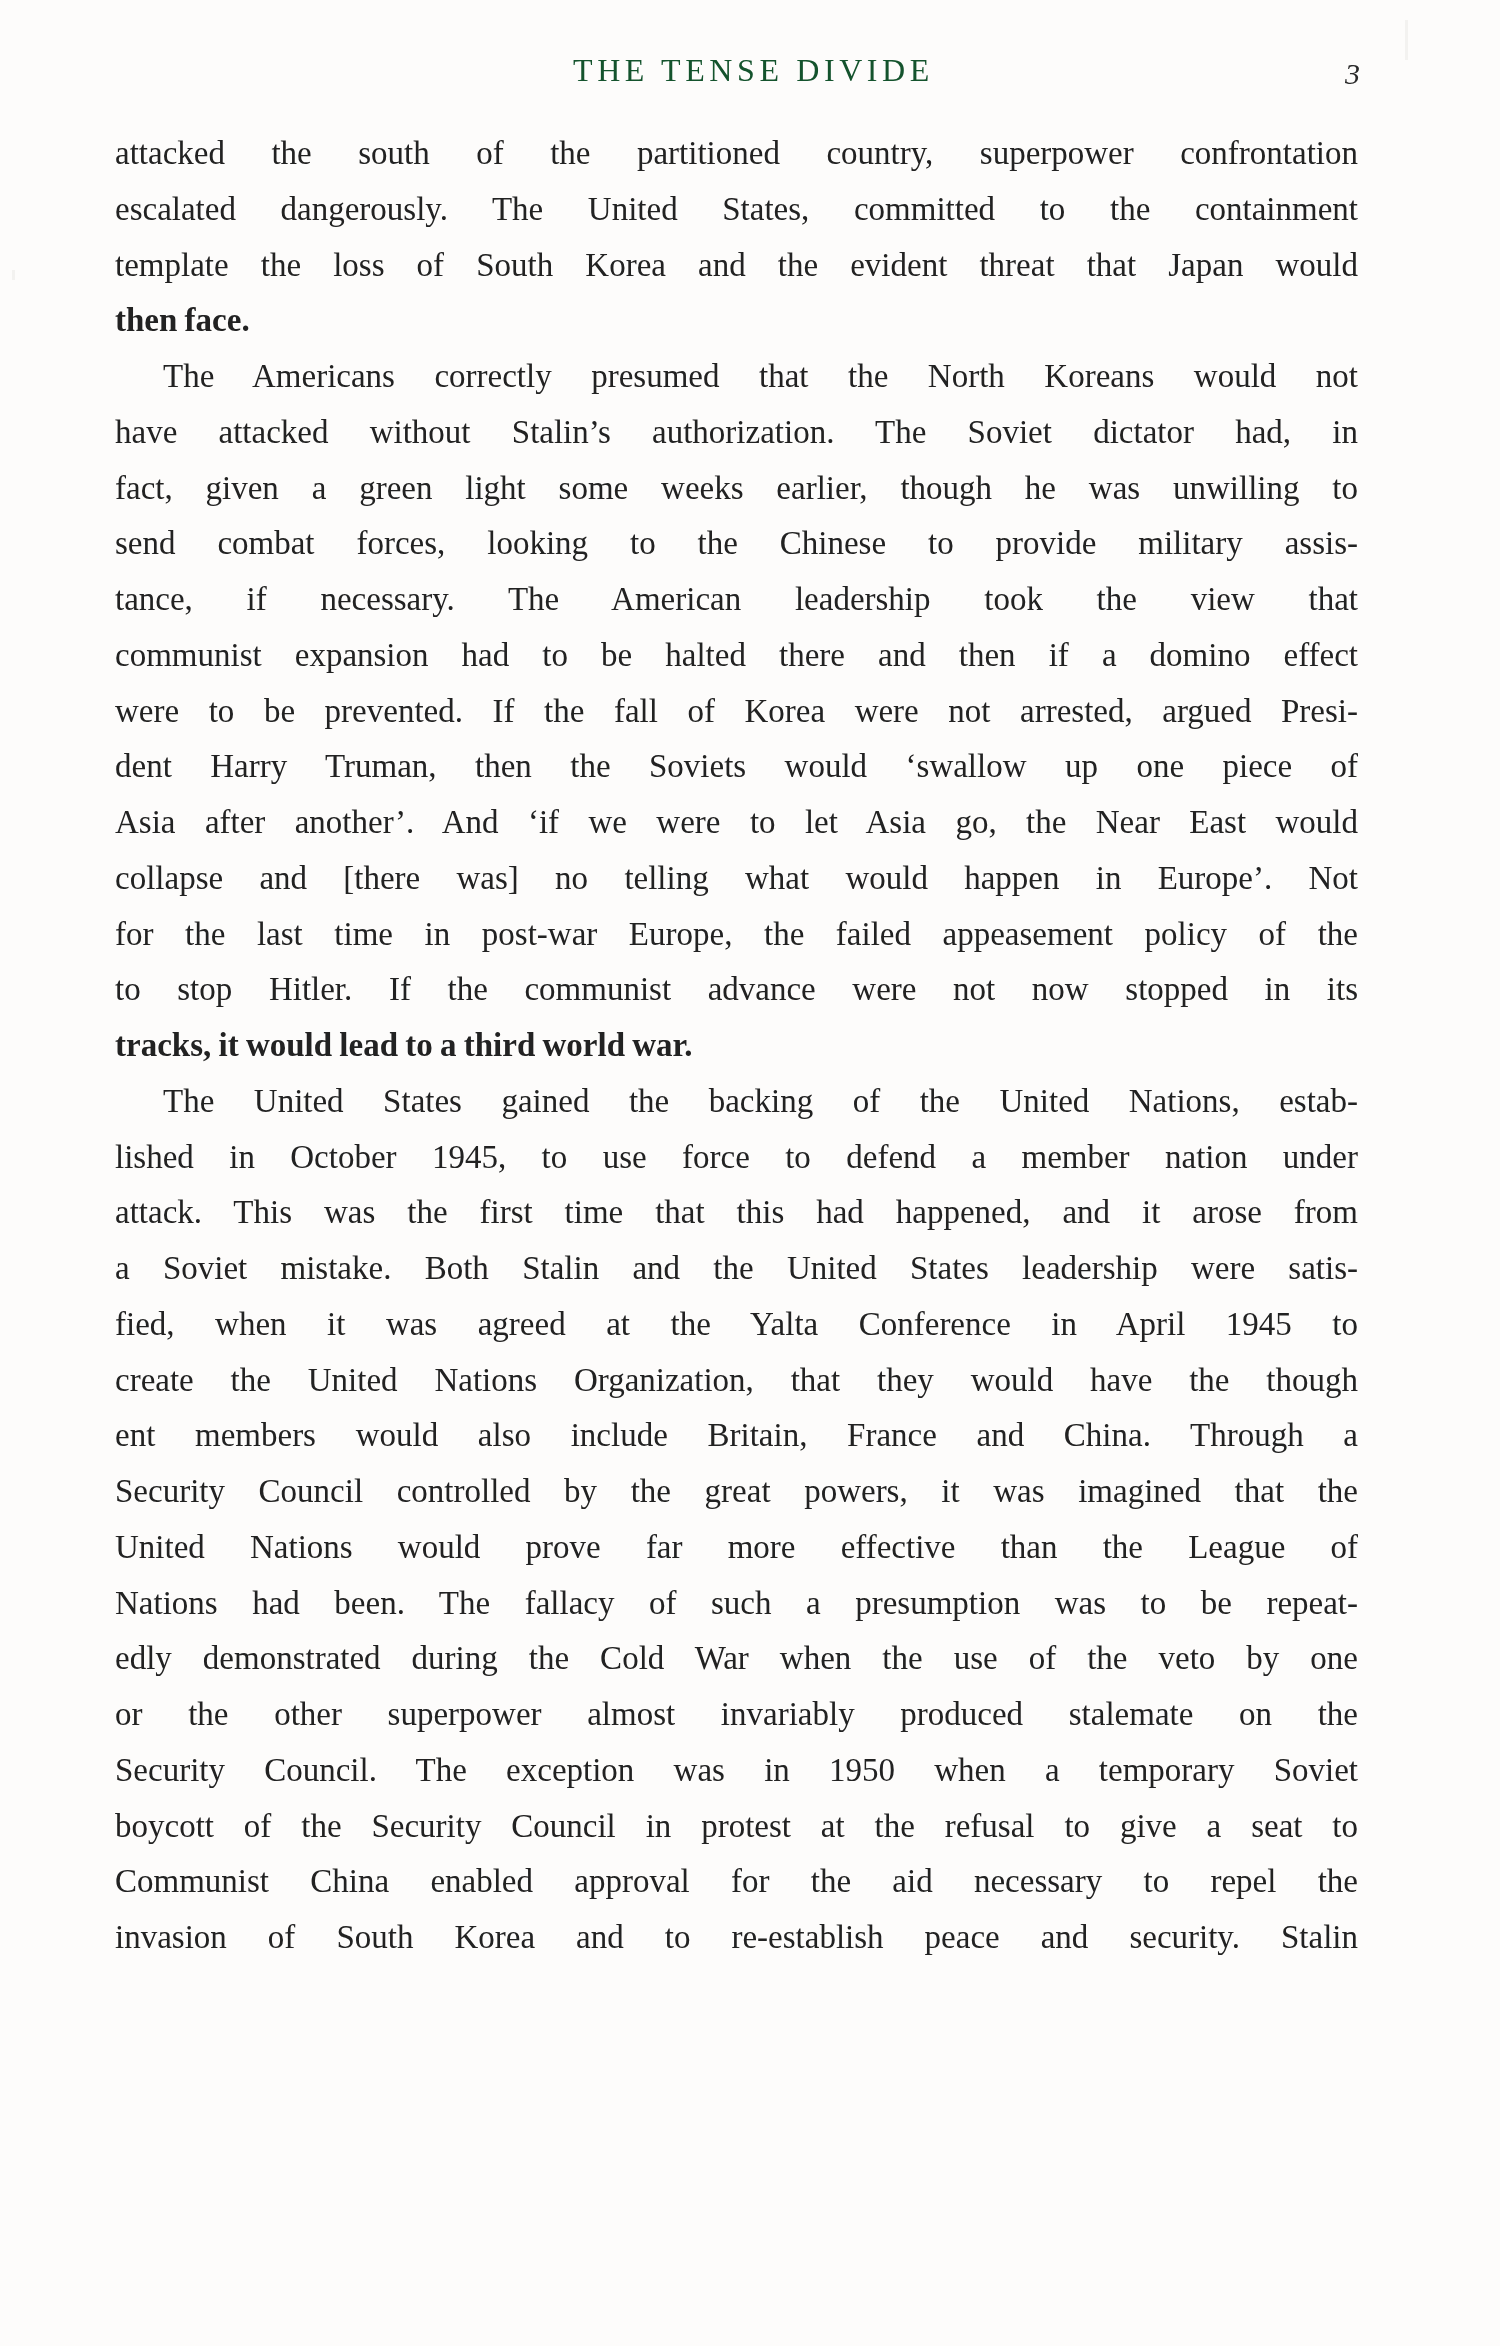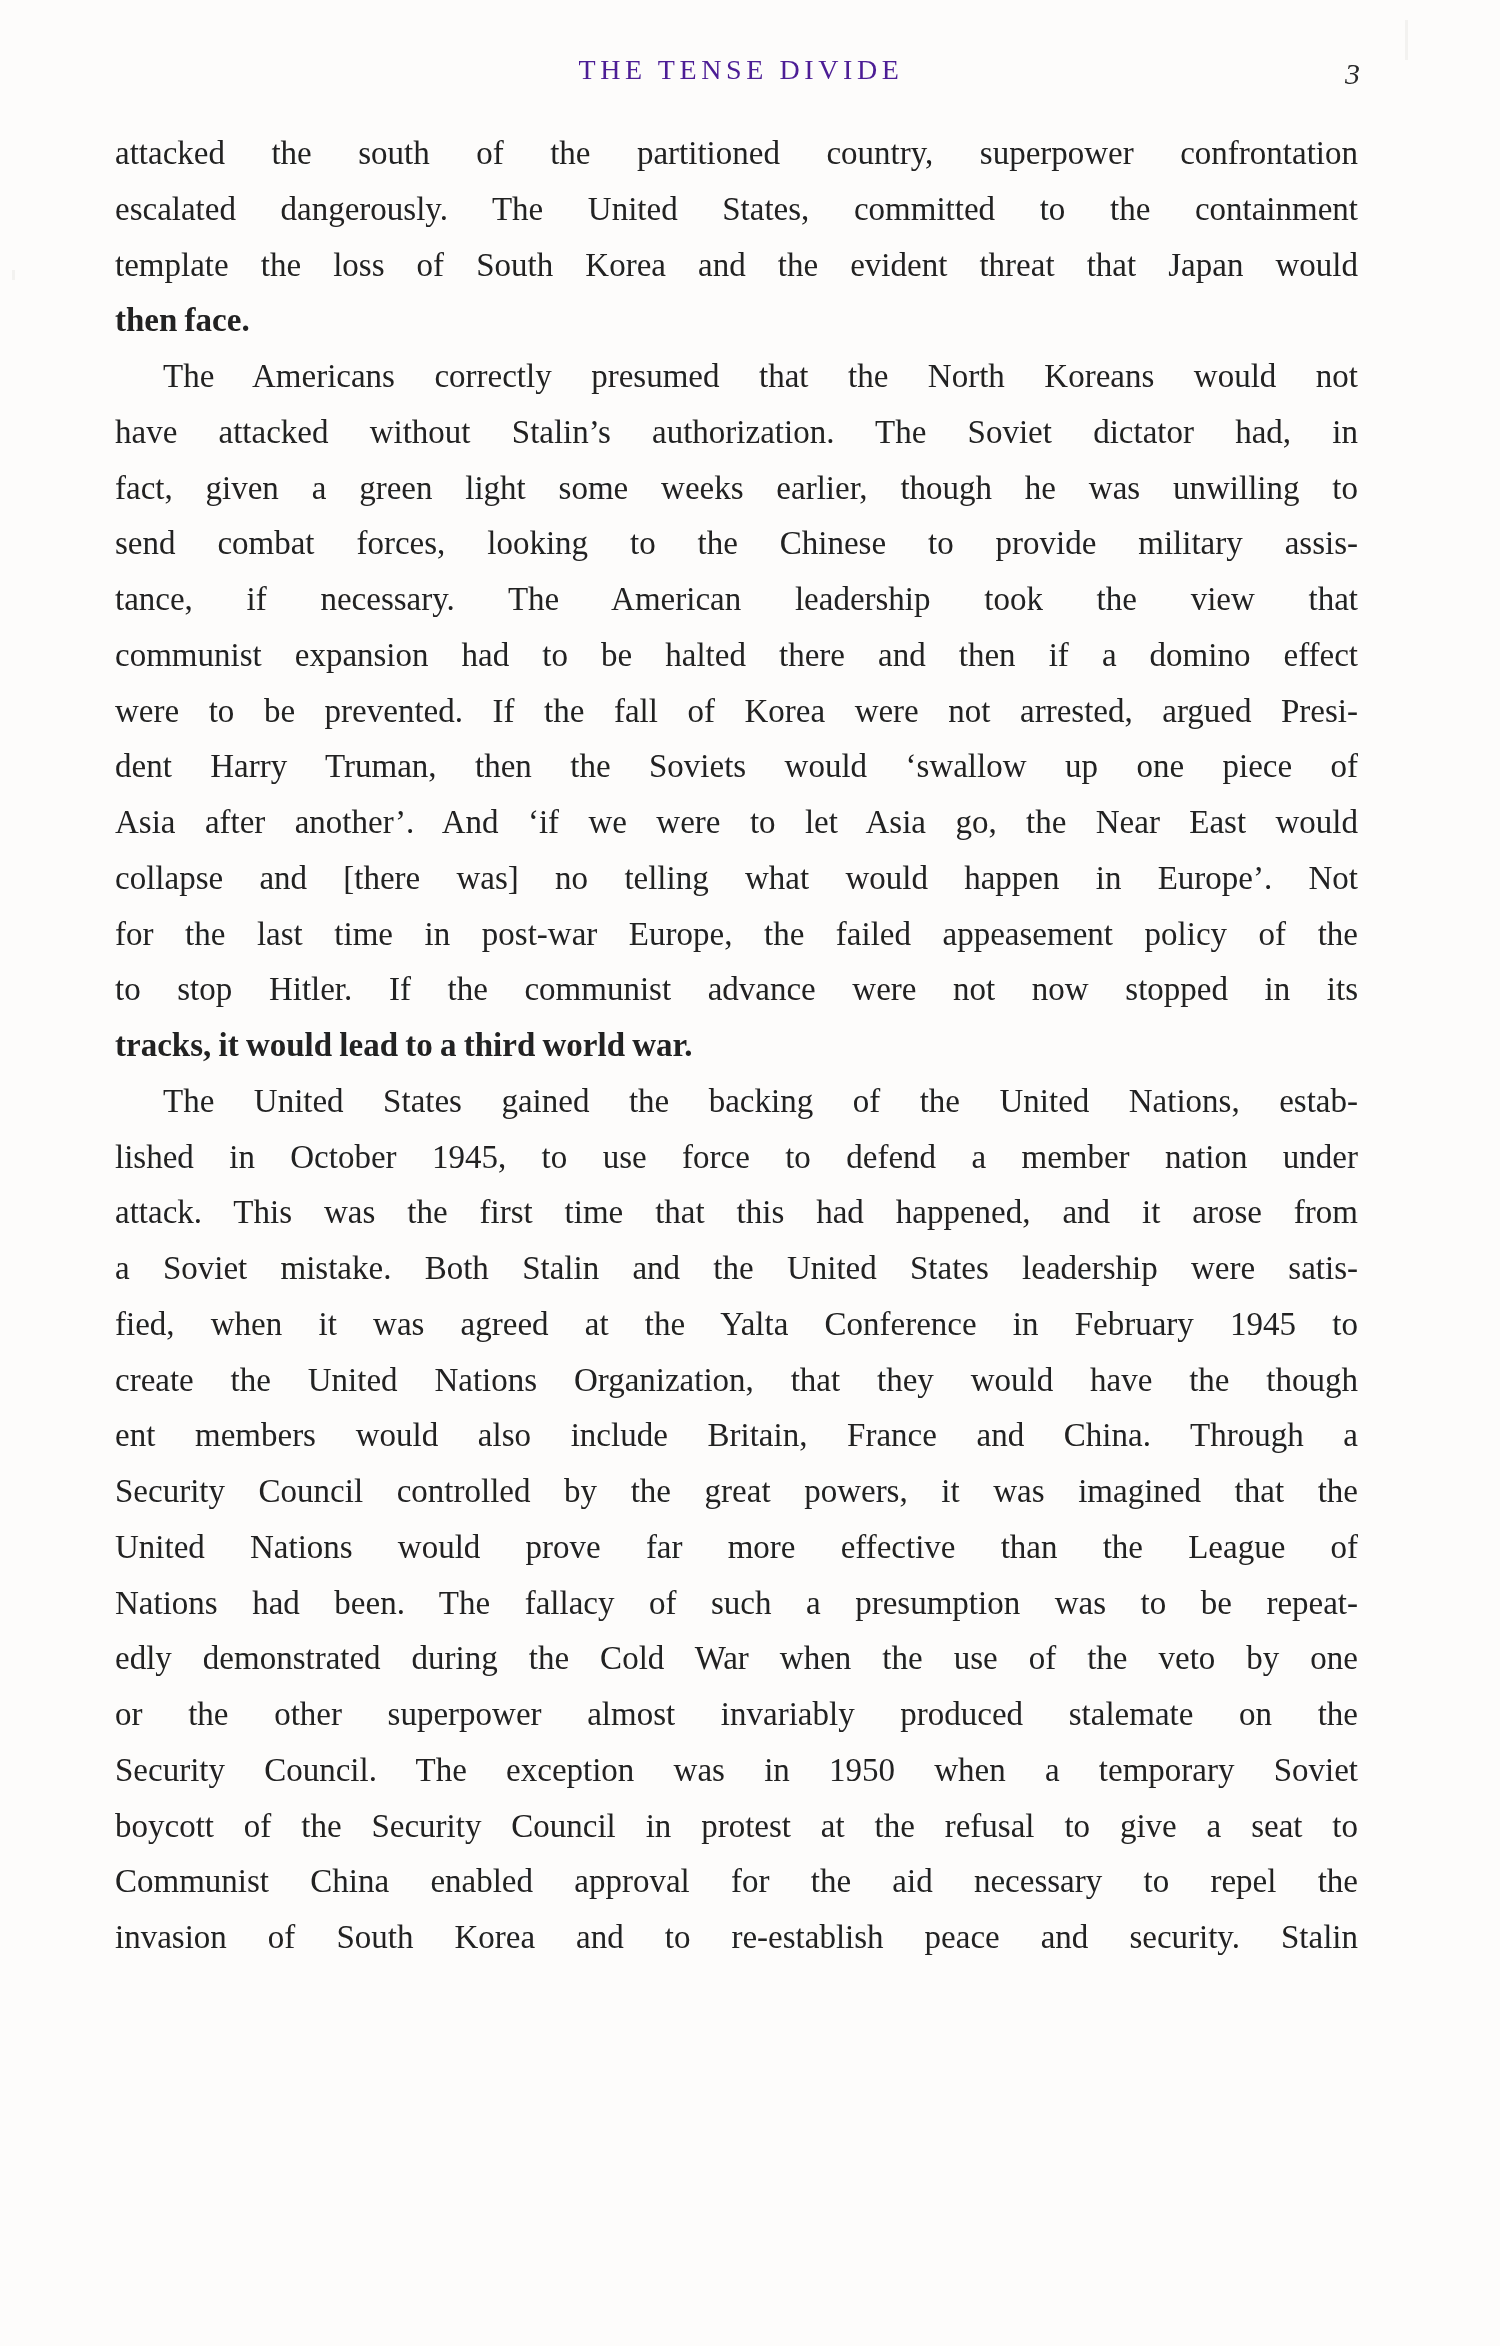--- a/index.html
+++ b/index.html
@@ -27,25 +27,25 @@
     top: 50px;
     left: 0;
     width: 1500px;
     height: 40px;
   }
   .running-title {
     position: absolute;
     left: 573px;
     width: 336px;
     top: 4px;
-    font-size: 28px;
+    font-size: 32px;
     letter-spacing: 4.6px;
     white-space: nowrap;
     text-align: center;
-    color: #4c1d95;
+    color: #14532d;
     line-height: 32px;
   }
   .folio {
     position: absolute;
     left: 1330px;
     width: 30px;
     top: 6px;
     font-size: 30px;
     font-style: italic;
     text-align: right;
@@ -169,21 +169,21 @@
       <div class="line">
           <span class="line-inner">lished in October 1945, to use force to defend a member nation under</span>
         </div>
       <div class="line">
           <span class="line-inner">attack. This was the first time that this had happened, and it arose from</span>
         </div>
       <div class="line">
           <span class="line-inner">a Soviet mistake. Both Stalin and the United States leadership were satis-</span>
         </div>
       <div class="line">
-          <span class="line-inner">fied, when it was agreed at the Yalta Conference in February 1945 to</span>
+          <span class="line-inner">fied, when it was agreed at the Yalta Conference in April 1945 to</span>
         </div>
       <div class="line">
           <span class="line-inner">create the United Nations Organization, that they would have the though</span>
         </div>
       <div class="line">
           <span class="line-inner">ent members would also include Britain, France and China. Through a</span>
         </div>
       <div class="line">
           <span class="line-inner">Security Council controlled by the great powers, it was imagined that the</span>
         </div>

